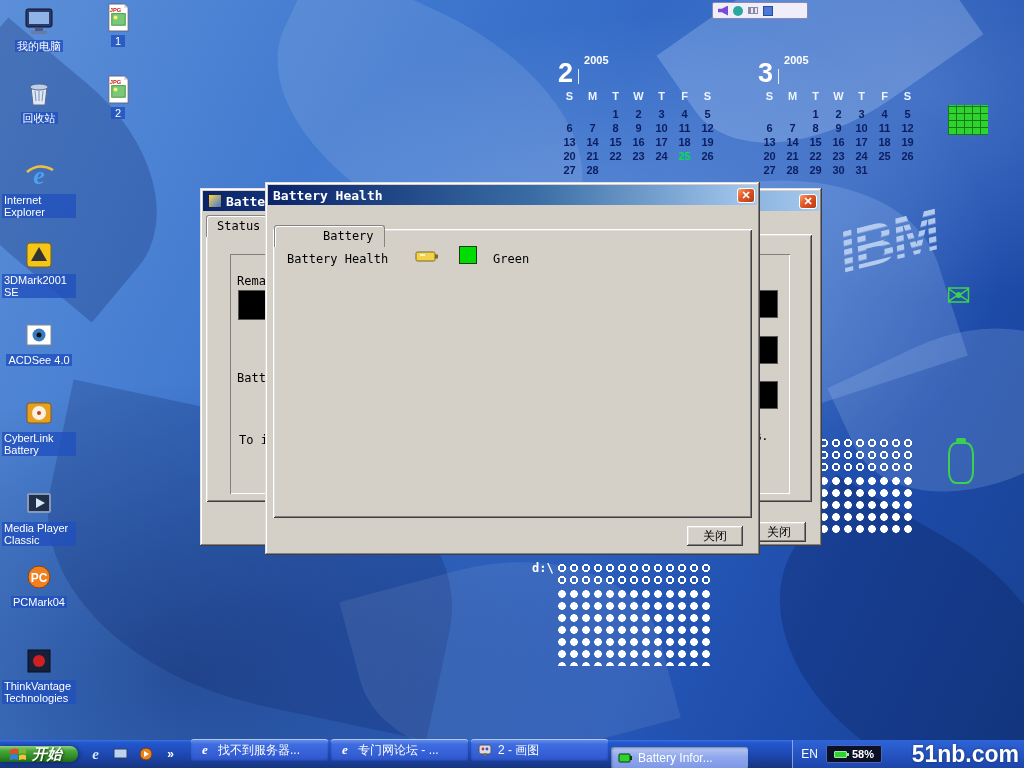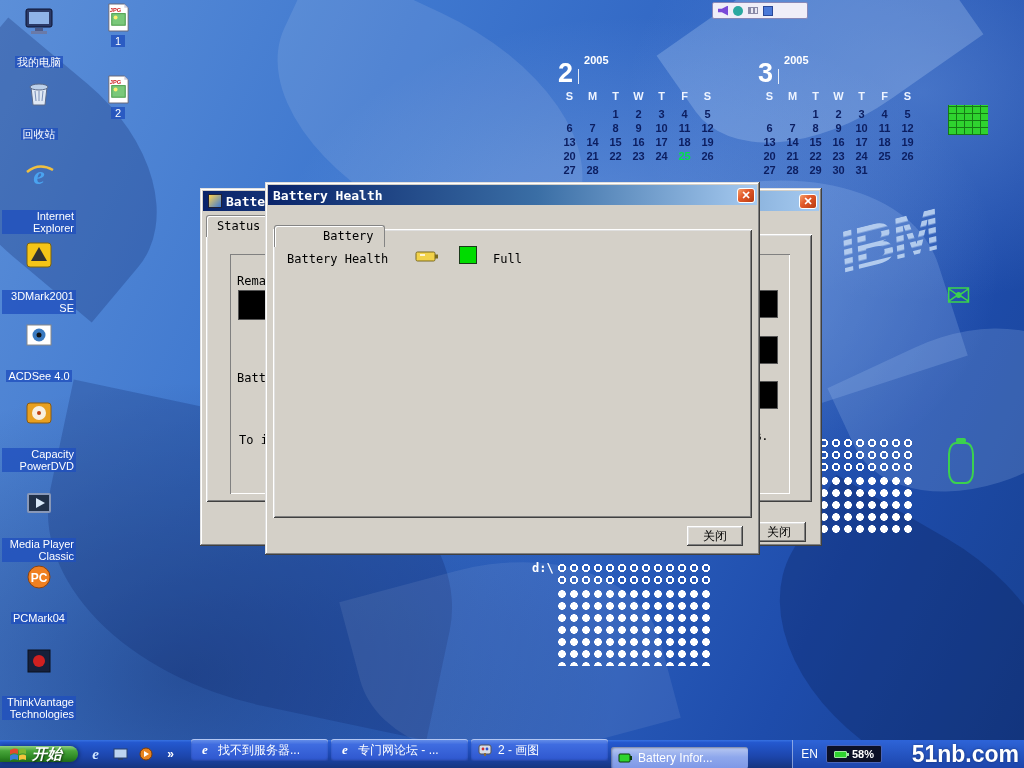--- a/index.html
+++ b/index.html
@@ -49,21 +49,21 @@
   .cal-sep { width:1px; height:15px; background:rgba(255,255,255,.85); margin-bottom:2px; }
   .cal-year { font:bold 11px "Liberation Sans",sans-serif; margin-bottom:20px; }
   .cal-grid { display:grid; grid-template-columns:repeat(7,23px); margin-top:4px; }
   .cal-cell { height:14px; font:bold 11px "Liberation Sans",sans-serif; text-align:center; color:#0c1e60; }
   .cal-grid.head .cal-cell { color:#eef4ff; }
   .cal-cell.hl { color:#00e44a; }
 
   
   .dicon { position:absolute; left:0; width:78px; display:flex; flex-direction:column; align-items:center; z-index:2; cursor:default; }
   .dicon .ic { width:34px; height:34px; display:flex; align-items:center; justify-content:center; }
-  .dicon .lbl { margin-top:18px; max-width:74px; text-align:right; font:11px "Liberation Sans",sans-serif; color:#fff; background:rgba(32,80,190,.78); padding:0 2px; line-height:12px; }
+  .dicon .lbl { margin-top:2px; max-width:74px; text-align:left; font:11px "Liberation Sans",sans-serif; color:#fff; background:rgba(32,80,190,.78); padding:0 2px; line-height:12px; }
   .ficon { position:absolute; left:94px; width:48px; display:flex; flex-direction:column; align-items:center; z-index:2; }
   .ficon .lbl { margin-top:2px; font:11px "Liberation Sans",sans-serif; color:#fff; background:rgba(32,80,190,.78); padding:0 4px; }
 
   
   .win { position:absolute; background:#d4d0c8; padding:3px;
     box-shadow: inset -1px -1px 0 #404040, inset 1px 1px 0 #dfdfdf, inset -2px -2px 0 #808080, inset 2px 2px 0 #fff; }
   .titlebar { height:20px; background:linear-gradient(90deg,#0a246a 0%,#3a6ea5 55%,#a6caf0 100%);
     display:flex; align-items:center; gap:4px; padding:0 2px 0 5px; color:#fff;
     font:bold 13px "DejaVu Sans Mono",monospace; }
   .titlebar .spacer { flex:1; }
@@ -326,21 +326,21 @@
   <div class="lbl">ACDSee 4.0</div>
 </div>
 <div class="dicon" style="top:396px">
   <div class="ic">
     <svg width="32" height="32" viewBox="0 0 32 32">
         <rect x="4" y="6" width="24" height="20" rx="3" fill="#e8a020" stroke="#8a5a10"></rect>
         <circle cx="16" cy="16" r="7" fill="#f8f0e0"></circle>
         <circle cx="16" cy="16" r="2" fill="#c04010"></circle>
       </svg>
   </div>
-  <div class="lbl">Capacity PowerDVD</div>
+  <div class="lbl">CyberLink Battery</div>
 </div>
 <div class="dicon" style="top:486px">
   <div class="ic">
     <svg width="32" height="32" viewBox="0 0 32 32">
         <rect x="4" y="6" width="24" height="20" rx="2" fill="#8898b8"></rect>
         <rect x="6" y="8" width="20" height="16" fill="#203048"></rect>
         <path d="M13 11 L22 16 L13 21 Z" fill="#d8e8f8"></path>
       </svg>
   </div>
   <div class="lbl">Media Player Classic</div>
@@ -418,21 +418,21 @@
 
   <div class="wlabel" style="left:22px; top:70px;">Battery Health</div>
   <div class="wlabel" style="left:150px; top:67px;">
     <svg width="24" height="14" viewBox="0 0 24 14">
         <rect x="1" y="3" width="19" height="9" rx="1.5" fill="#f2d24a" stroke="#7a6a20"></rect>
         <rect x="20" y="5.5" width="3" height="4" fill="#7a6a20"></rect>
         <path d="M5 6 L10 6" stroke="#fff" stroke-width="1.5"></path>
       </svg>
   </div>
   <div class="green-sq" style="left:194px; top:64px;"></div>
-  <div class="wlabel" style="left:228px; top:70px;">Full</div>
+  <div class="wlabel" style="left:228px; top:70px;">Green</div>
   <div class="btn outlined" style="left:316px; top:64px; width:158px; height:22px;">Battery Tips</div>
 
   <div class="sunken" style="left:18px; top:95px; width:458px; height:75px;">
     <span>The battery is in good condition.</span>
   </div>
 
   <div class="fields" style="position:absolute; left:22px; top:176px; display:flex; flex-direction:column; gap:0;">
       <div class="frow">
       <span class="fl">Device Chemistry</span>
       <span class="fv">Li-Ion</span>

